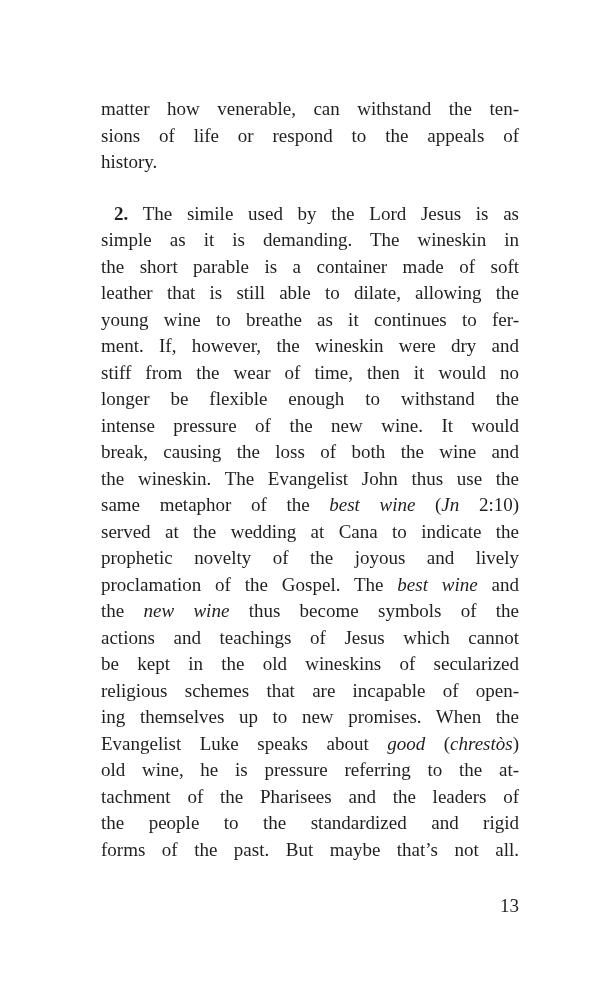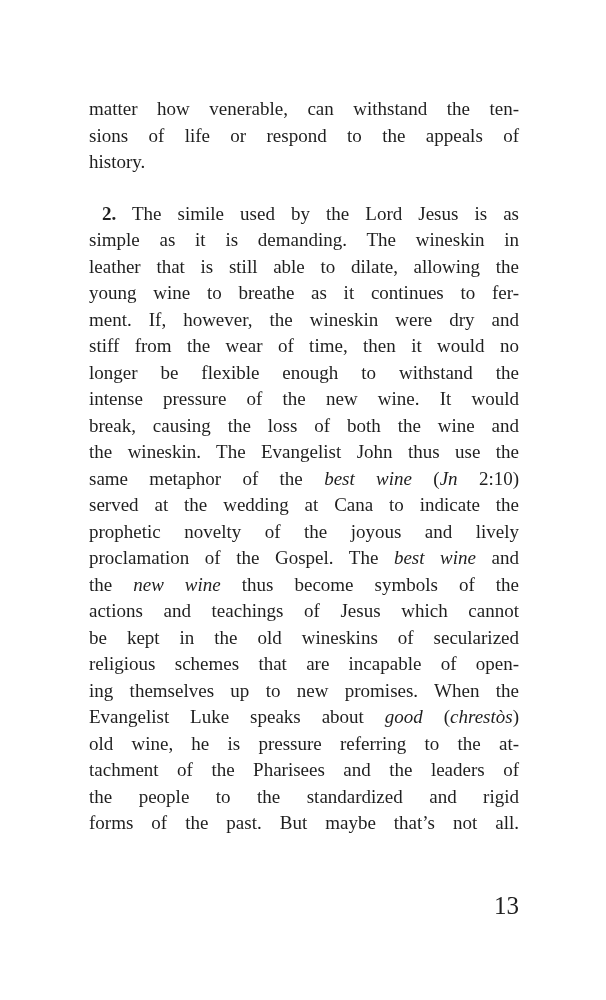--- a/index.html
+++ b/index.html
@@ -21,51 +21,53 @@
     top: 96px;
     width: 430px;
   }
   .line {
     font-size: 19px;
     line-height: 26.5px;
     text-align: justify;
     text-align-last: justify;
     text-justify: inter-word;
     white-space: normal;
+    margin-left: 12px;
   }
   .line.no-justify {
     text-align: right;
     text-align-last: left;
   }
   .line.para-start {
     margin-top: 25px;
     text-indent: 13px;
   }
   .seg-r { font-style: normal; font-weight: normal; }
   .seg-b { font-weight: bold; }
   .seg-i { font-style: italic; }
   .page-number {
     position: absolute;
     left: 89px;
     top: 893px;
     width: 430px;
     text-align: right;
-    font-size: 25px;
+    font-size: 19px;
     line-height: 26.5px;
   }
 </style>
 </head>
 <body>
 
 <div class="text-block">
     <div class="line"><span class="seg-r">matter how venerable, can withstand the ten-</span></div>
     <div class="line"><span class="seg-r">sions of life or respond to the appeals of</span></div>
     <div class="line no-justify"><span class="seg-r">history.</span></div>
     <div class="line para-start"><span class="seg-b">2.</span><span class="seg-r"> The simile used by the Lord Jesus is as</span></div>
     <div class="line"><span class="seg-r">simple as it is demanding. The wineskin in</span></div>
+    <div class="line"><span class="seg-r">the short parable is a container made of soft</span></div>
     <div class="line"><span class="seg-r">leather that is still able to dilate, allowing the</span></div>
     <div class="line"><span class="seg-r">young wine to breathe as it continues to fer-</span></div>
     <div class="line"><span class="seg-r">ment. If, however, the wineskin were dry and</span></div>
     <div class="line"><span class="seg-r">stiff from the wear of time, then it would no</span></div>
     <div class="line"><span class="seg-r">longer be flexible enough to withstand the</span></div>
     <div class="line"><span class="seg-r">intense pressure of the new wine. It would</span></div>
     <div class="line"><span class="seg-r">break, causing the loss of both the wine and</span></div>
     <div class="line"><span class="seg-r">the wineskin. The Evangelist John thus use the</span></div>
     <div class="line"><span class="seg-r">same metaphor of the </span><span class="seg-i">best wine</span><span class="seg-r"> (</span><span class="seg-i">Jn</span><span class="seg-r"> 2:10)</span></div>
     <div class="line"><span class="seg-r">served at the wedding at Cana to indicate the</span></div>

